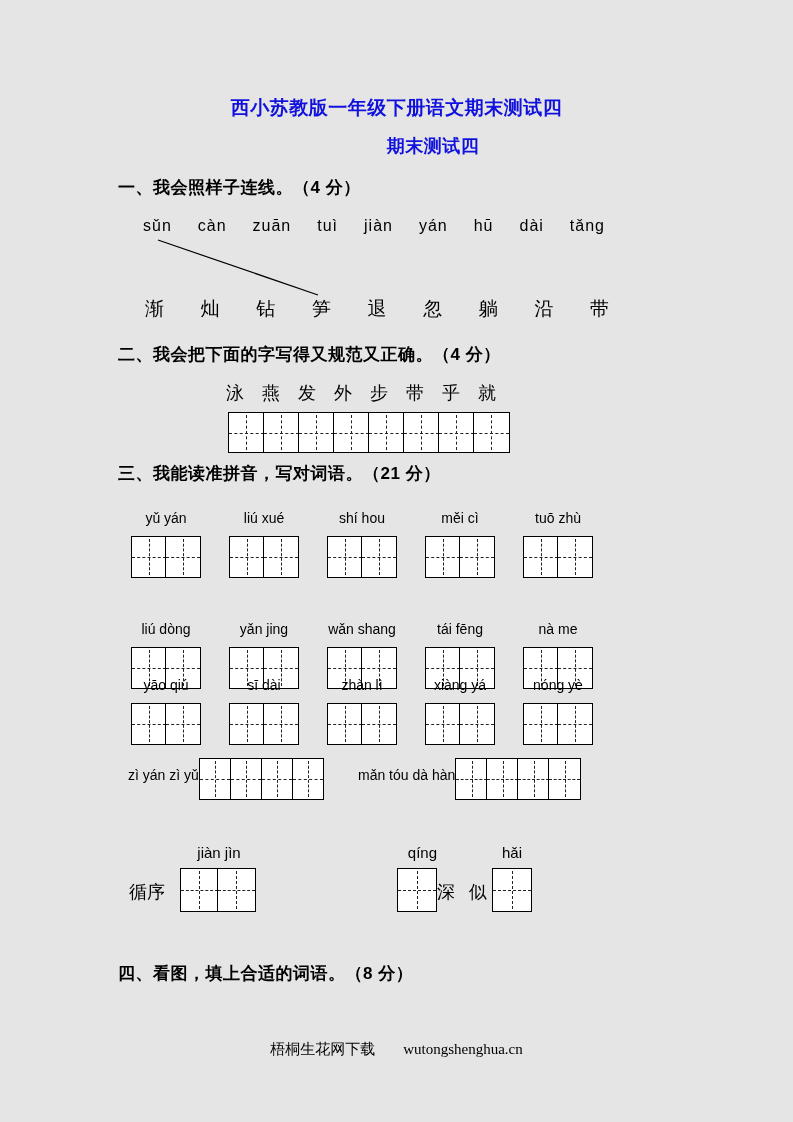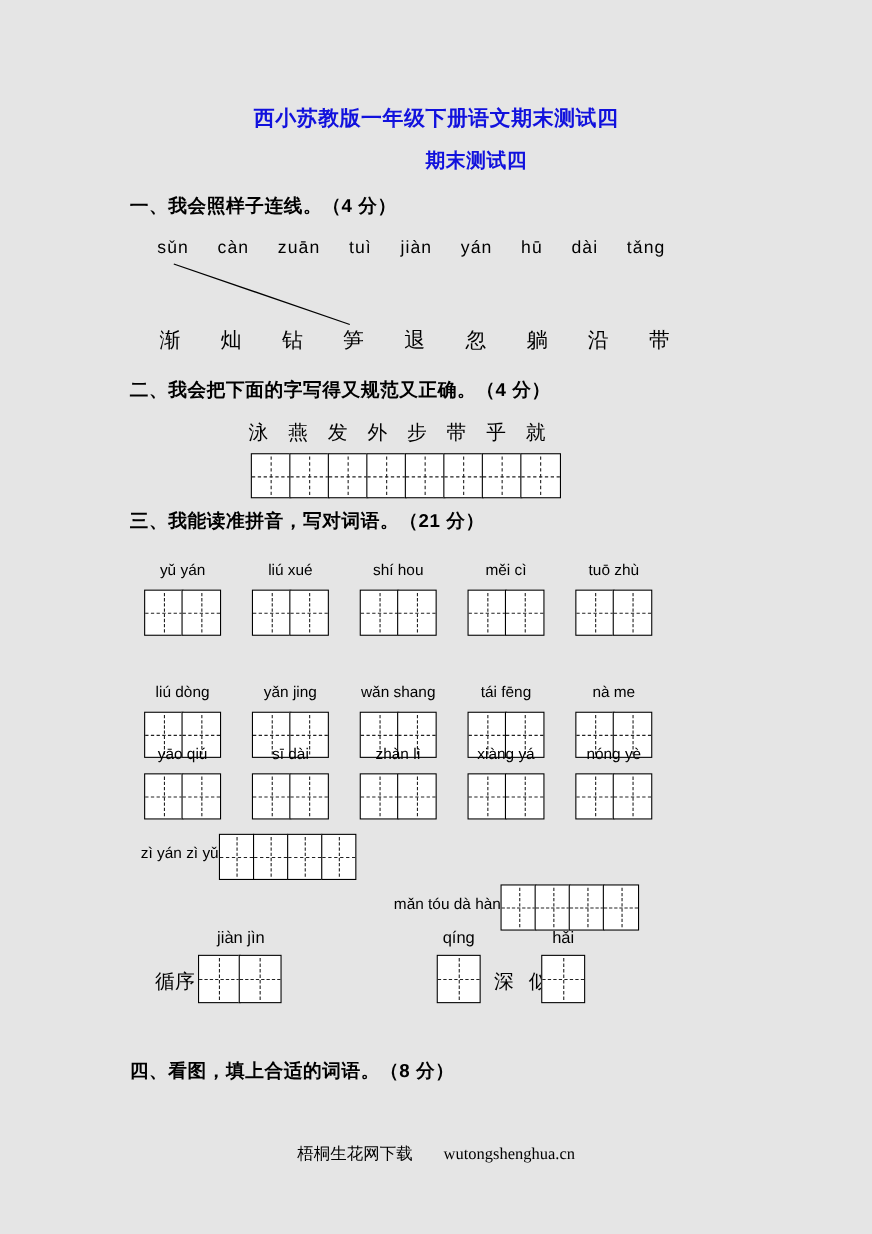--- a/index.html
+++ b/index.html
@@ -45,32 +45,32 @@
   
   .word-row{position:absolute;left:130px;width:464px;display:flex;justify-content:space-between;}
   .rowA{top:509px;} .rowB{top:593px;margin-top:27px;} .rowC{top:676px;}
   .word-col{width:72px;display:flex;flex-direction:column;align-items:center;}
   .word-label{font-size:14px;white-space:nowrap;height:19px;line-height:19px;margin-bottom:8px;}
   .word-grid .cell{width:36px;height:42px;}
 
   
   .phrase-block{position:absolute;top:758px;width:130px;display:flex;
                 align-items:center;}
-  .pb1{left:128px;} .pb2{left:358px;margin-top:46px;}
+  .pb1{left:128px;} .pb2{left:358px;}
   .phrase-grid .cell{width:32.5px;height:42px;}
 
   
   .idiom-label{position:absolute;top:843px;text-align:center;font-size:15px;
                white-space:nowrap;height:19px;line-height:19px;}
-  .lab-jj{left:180px;width:78px;} .lab-q{left:397px;width:40px;} .lab-h{left:492px;width:40px;}
+  .lab-jj{left:180px;width:78px;} .lab-q{left:397px;width:40px;text-align:right;} .lab-h{left:492px;width:40px;}
   .idiom-grid{position:absolute;top:868px;}
   .ig1{left:180px;} .ig1 .cell{width:38.5px;height:44px;}
   .ig2{left:397px;} .ig3{left:492px;}
   .ig2 .cell,.ig3 .cell{width:40px;height:44px;}
-  .idiom-text{position:absolute;font-size:18px;white-space:nowrap;margin-left:12px;}
+  .idiom-text{position:absolute;font-size:18px;white-space:nowrap;}
   .it-prefix{left:129px;top:880px;}
   .it-infix{left:437px;top:880px;letter-spacing:4px;}
 
   
   .footer{position:absolute;left:0;top:1040px;width:793px;text-align:center;font-size:15px;
           font-family:"DejaVu Serif","Liberation Serif",serif;}
   .footer .url{margin-left:28px;font-family:"Liberation Serif",serif;}
 </style>
 </head>
 <body>

